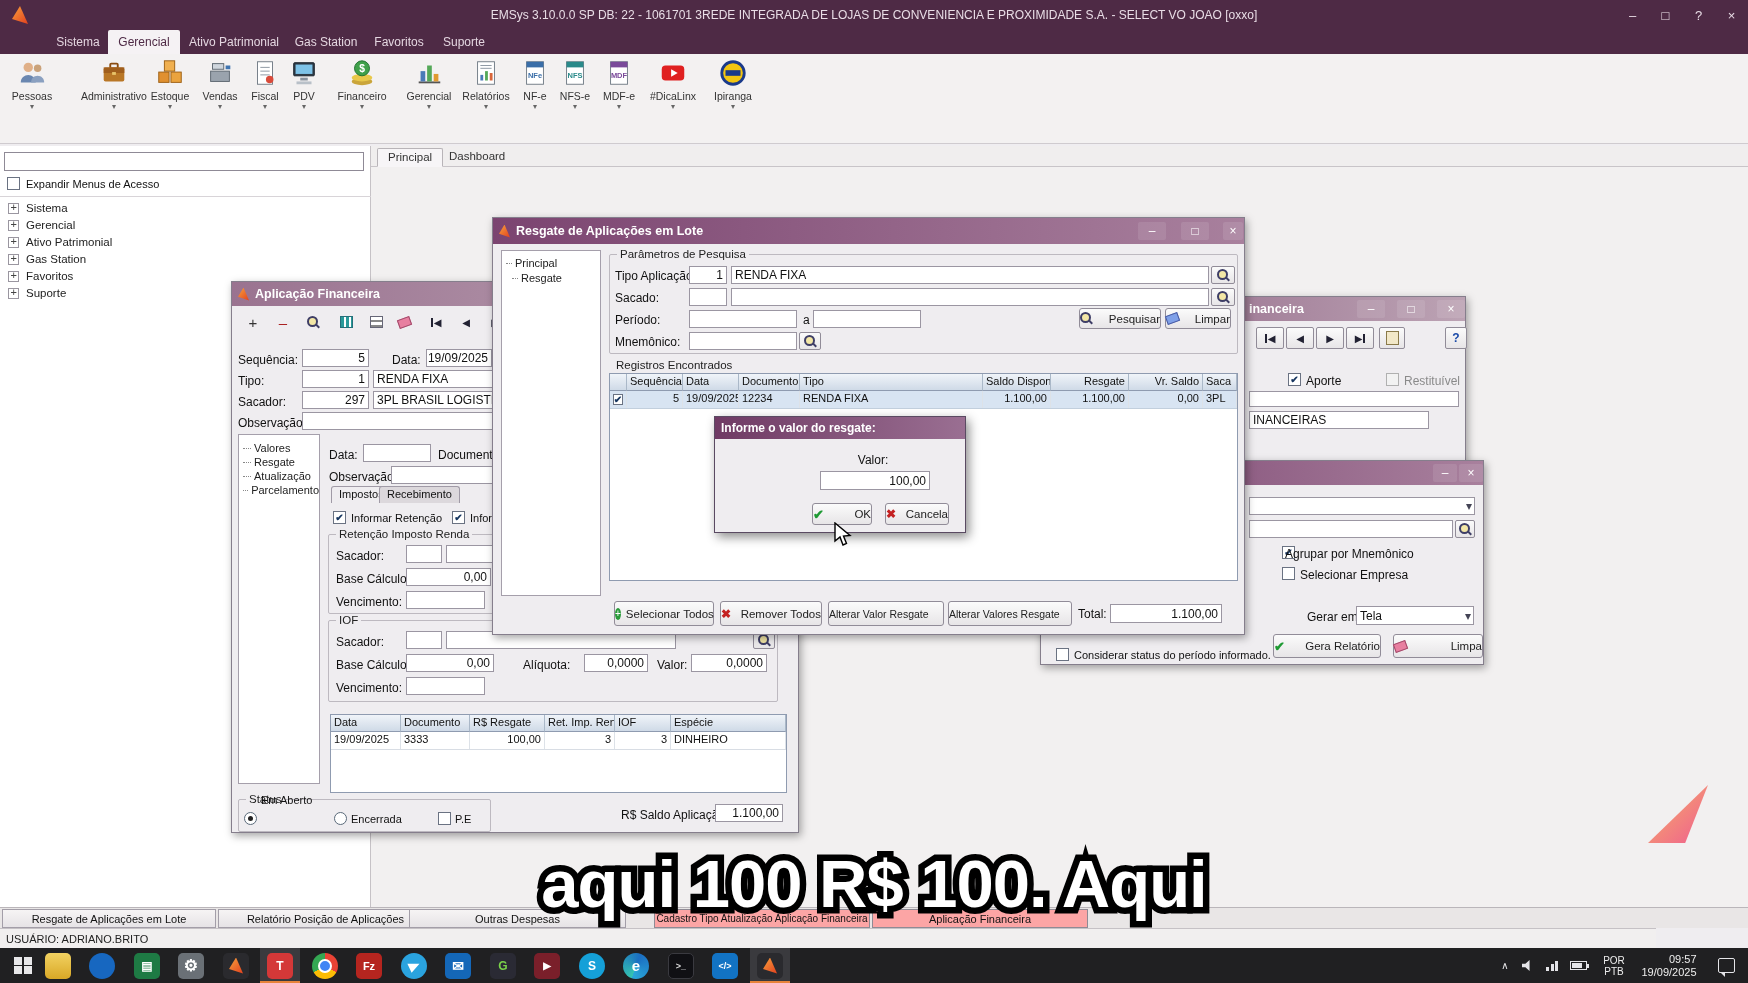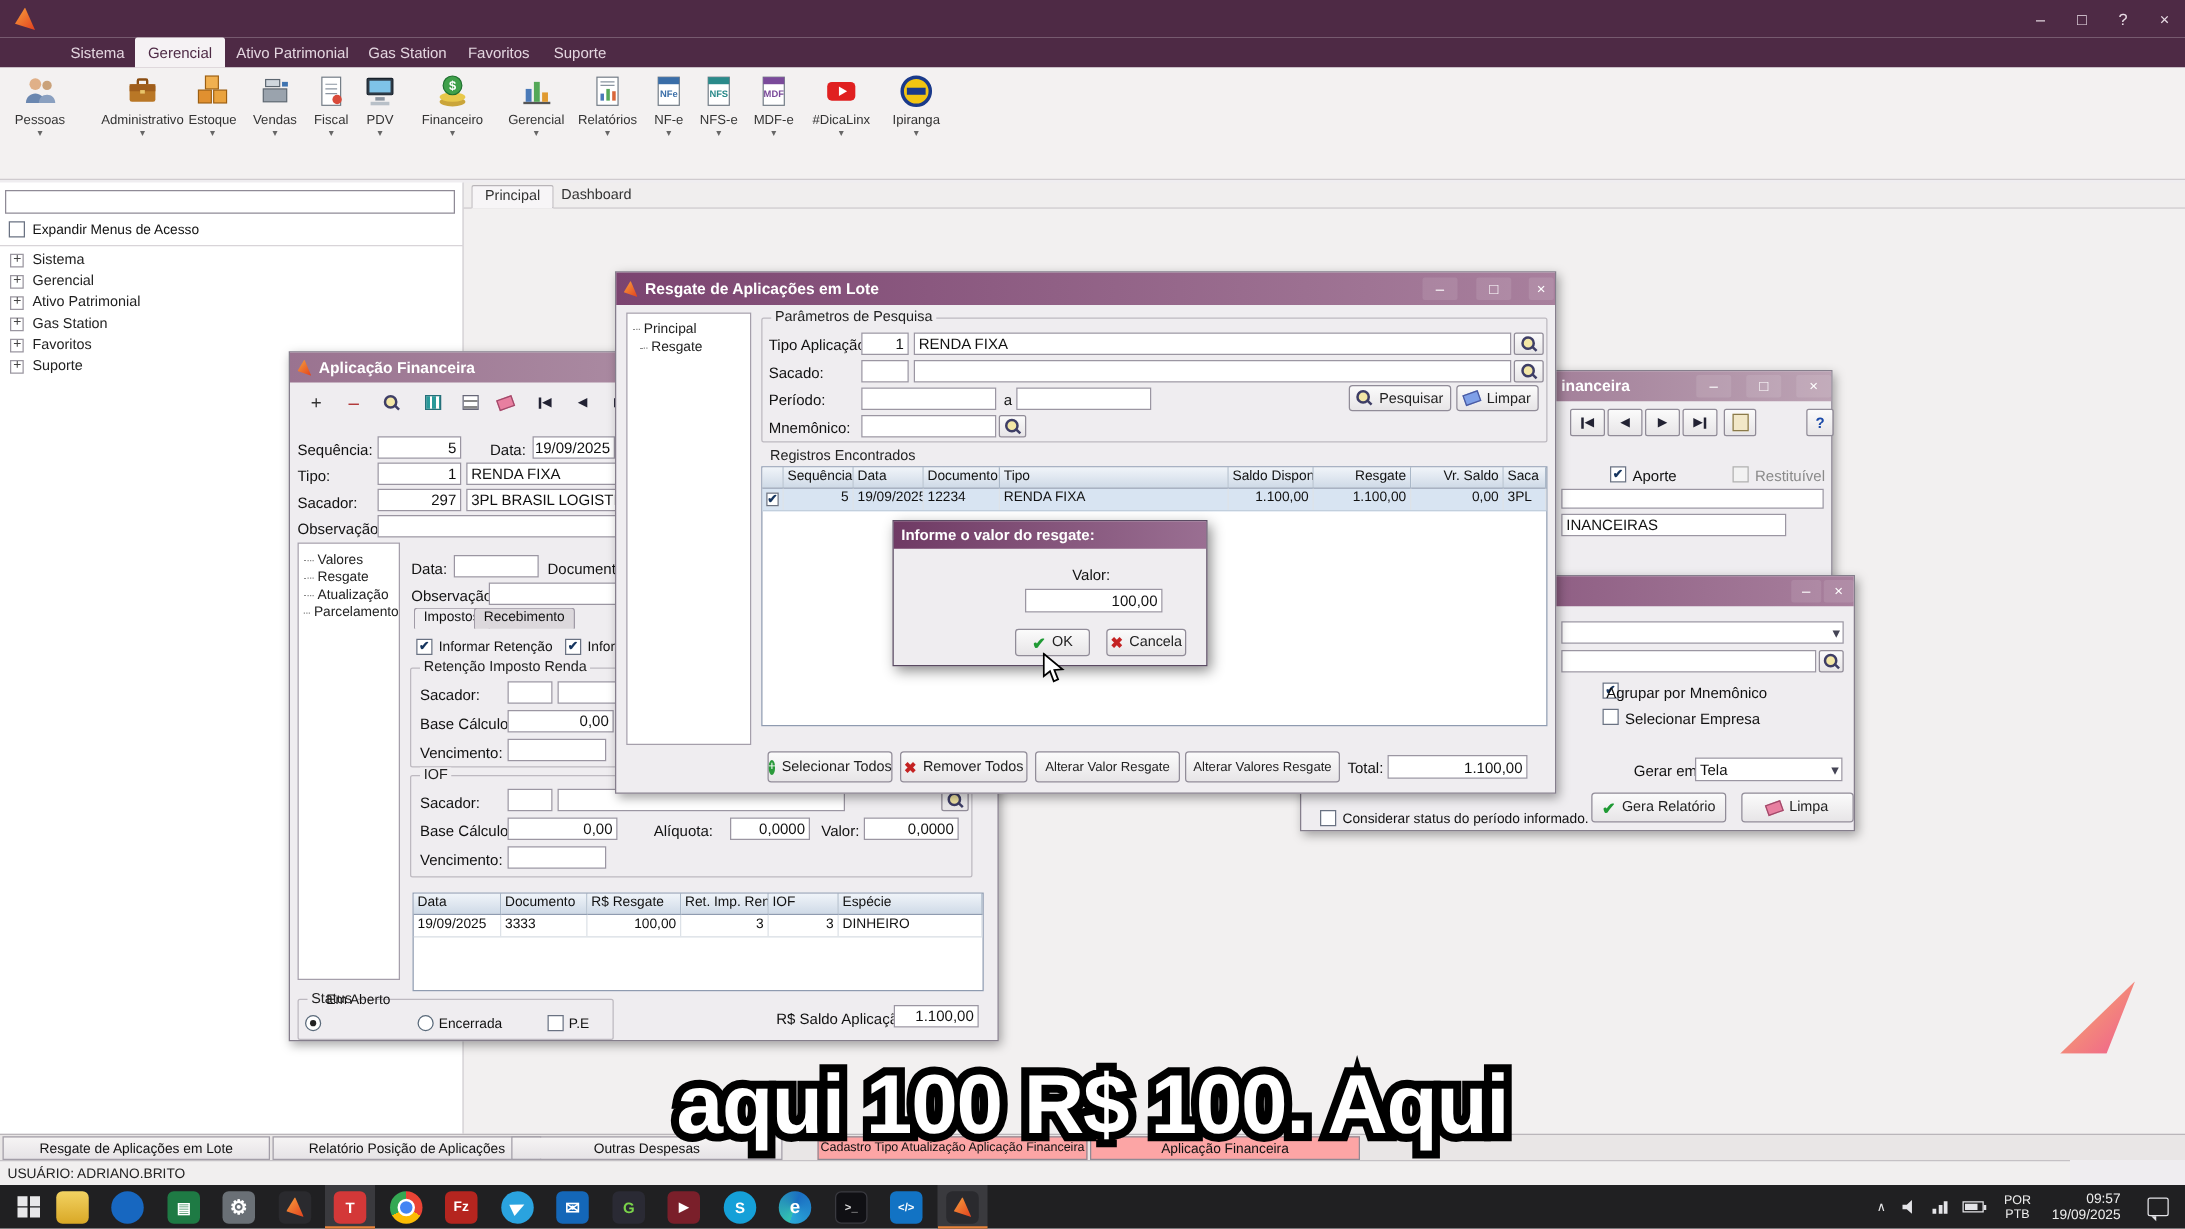--- a/index.html
+++ b/index.html
@@ -36,21 +36,21 @@
   .workspace{position:absolute;left:371px;top:167px;width:1377px;height:740px;background:#f2f0f0}
   
   .win{position:absolute;background:#efedf0;border:1px solid #857e8c;box-shadow:2px 3px 8px rgba(0,0,0,.35)}
   .wt{position:absolute;left:0;top:0;right:0;height:24px;display:flex;align-items:center;gap:6px;padding:0 6px;color:#fff;font-weight:bold;font-size:12.5px;background:linear-gradient(90deg,#7b4470,#a8809d)}
   .wt.inactive{background:linear-gradient(90deg,#9a7390,#bca3b4)}
   .wb{position:absolute;top:3px;width:28px;height:18px;display:flex;align-items:center;justify-content:center;color:#fff;font-size:12px;background:rgba(255,255,255,.10);border-radius:2px}
   .lbl{position:absolute;font-size:12px;color:#111;white-space:nowrap}
   .lbl.sm{font-size:11px}
   .inp{position:absolute;background:#fff;border:1px solid #9b96a2;font-size:12px;color:#111;display:flex;align-items:center;padding:0 3px;white-space:nowrap;overflow:hidden;height:18px}
   .inp.r{justify-content:flex-end}
-  .btn{position:absolute;display:flex;align-items:center;justify-content:center;gap:5px;background:linear-gradient(#fbfbfb,#e7e5e7);border:1px solid #918c98;border-radius:3px;font-size:11.5px;color:#222;white-space:nowrap}
+  .btn{position:absolute;display:flex;align-items:center;justify-content:space-between;gap:5px;background:linear-gradient(#fbfbfb,#e7e5e7);border:1px solid #918c98;border-radius:3px;font-size:11.5px;color:#222;white-space:nowrap}
   .gb{position:absolute;border:1px solid #bdb9c0;border-radius:2px}
   .gbl{position:absolute;font-size:11.5px;color:#222;background:#efedf0;padding:0 3px;white-space:nowrap}
   .rad{position:absolute;width:13px;height:13px;border:1px solid #5a6a7a;border-radius:50%;background:#fff}
   .rad.on::after{content:"";position:absolute;inset:3px;background:#222;border-radius:50%}
   .mini-tab{position:absolute;font-size:11px;padding:1px 7px;border:1px solid #a09aa6;border-bottom:none;background:#dcd8dc;border-radius:3px 3px 0 0;height:17px}
   .mini-tab.sel{background:#efedf0}
   .tbl{position:absolute;background:#fff;border:1px solid #8f9bb0}
   .trh{display:flex}
   .th{background:linear-gradient(#f0f4f9,#cfdae7);border-right:1px solid #aab8c8;border-bottom:1px solid #8f9bb0;font-size:11px;padding:1px 3px;white-space:nowrap;overflow:hidden;height:17px}
   .td{font-size:11px;padding:1px 3px;border-right:1px solid #dde2e8;white-space:nowrap;overflow:hidden;height:17px}
@@ -119,20 +119,21 @@
   .linxmark{position:absolute;left:1530px;top:785px;width:200px;height:110px;z-index:40;pointer-events:none}
   .linxtri{position:absolute;left:118px;top:0;width:60px;height:58px;background:linear-gradient(135deg,#f7b267,#ef5d8f);clip-path:polygon(0 100%,100% 0,62% 100%)}
   .linxtxt{position:absolute;left:0;top:36px;font-size:58px;font-weight:bold;color:#a5a0a2;letter-spacing:1px}
   .cursor{position:absolute;z-index:60;pointer-events:none}
 </style>
 </head>
 <body>
 
 <div class="titlebar">
   <div class="flame tb-logo"></div>
+  <div class="tb-title">EMSys 3.10.0.0 SP DB: 22 - 1061701 3REDE INTEGRADA DE LOJAS DE CONVENIENCIA E PROXIMIDADE S.A. - SELECT VO JOAO [oxxo]</div>
   <div class="tbtn" style="left:1616px">–</div>
   <div class="tbtn" style="left:1649px">□</div>
   <div class="tbtn" style="left:1682px">?</div>
   <div class="tbtn" style="left:1715px">×</div>
 </div>
 
 <div class="menubar">
   <div class="mtab" style="left:49px;width:58px">Sistema</div>
   <div class="mtab sel" style="left:108px;width:72px">Gerencial</div>
   <div class="mtab" style="left:181px;width:106px">Ativo Patrimonial</div>

